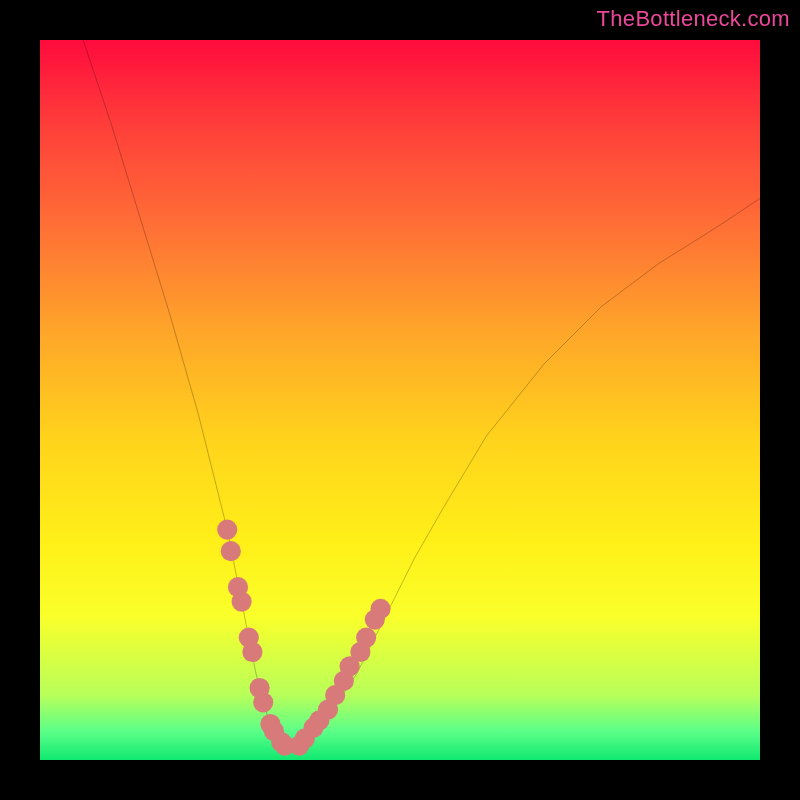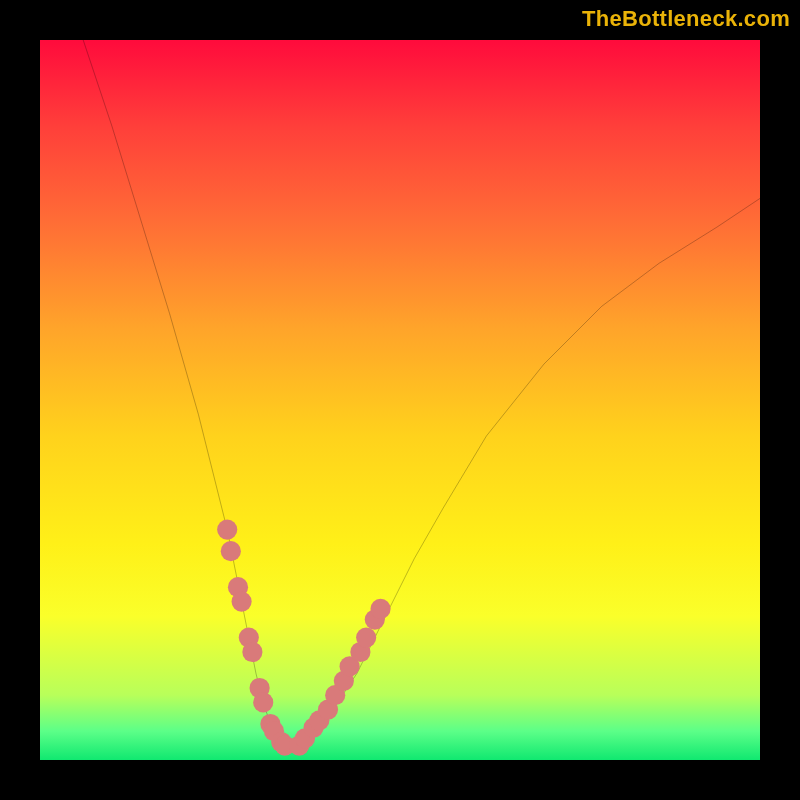--- a/index.html
+++ b/index.html
@@ -36,22 +36,22 @@
       #5cff88 96%,
       #10e870 100%
     );
   }
   .watermark {
     position: absolute;
     top: 6px;
     right: 10px;
     font-family: Arial, Helvetica, sans-serif;
     font-size: 22px;
-    font-weight: 700;
-    color: #eab308;
+    font-weight: 400;
+    color: #ec4899;
     letter-spacing: 0.3px;
     user-select: none;
   }
   svg.curve {
     position: absolute;
     left: 0;
     top: 0;
     width: 720px;
     height: 720px;
     overflow: visible;

